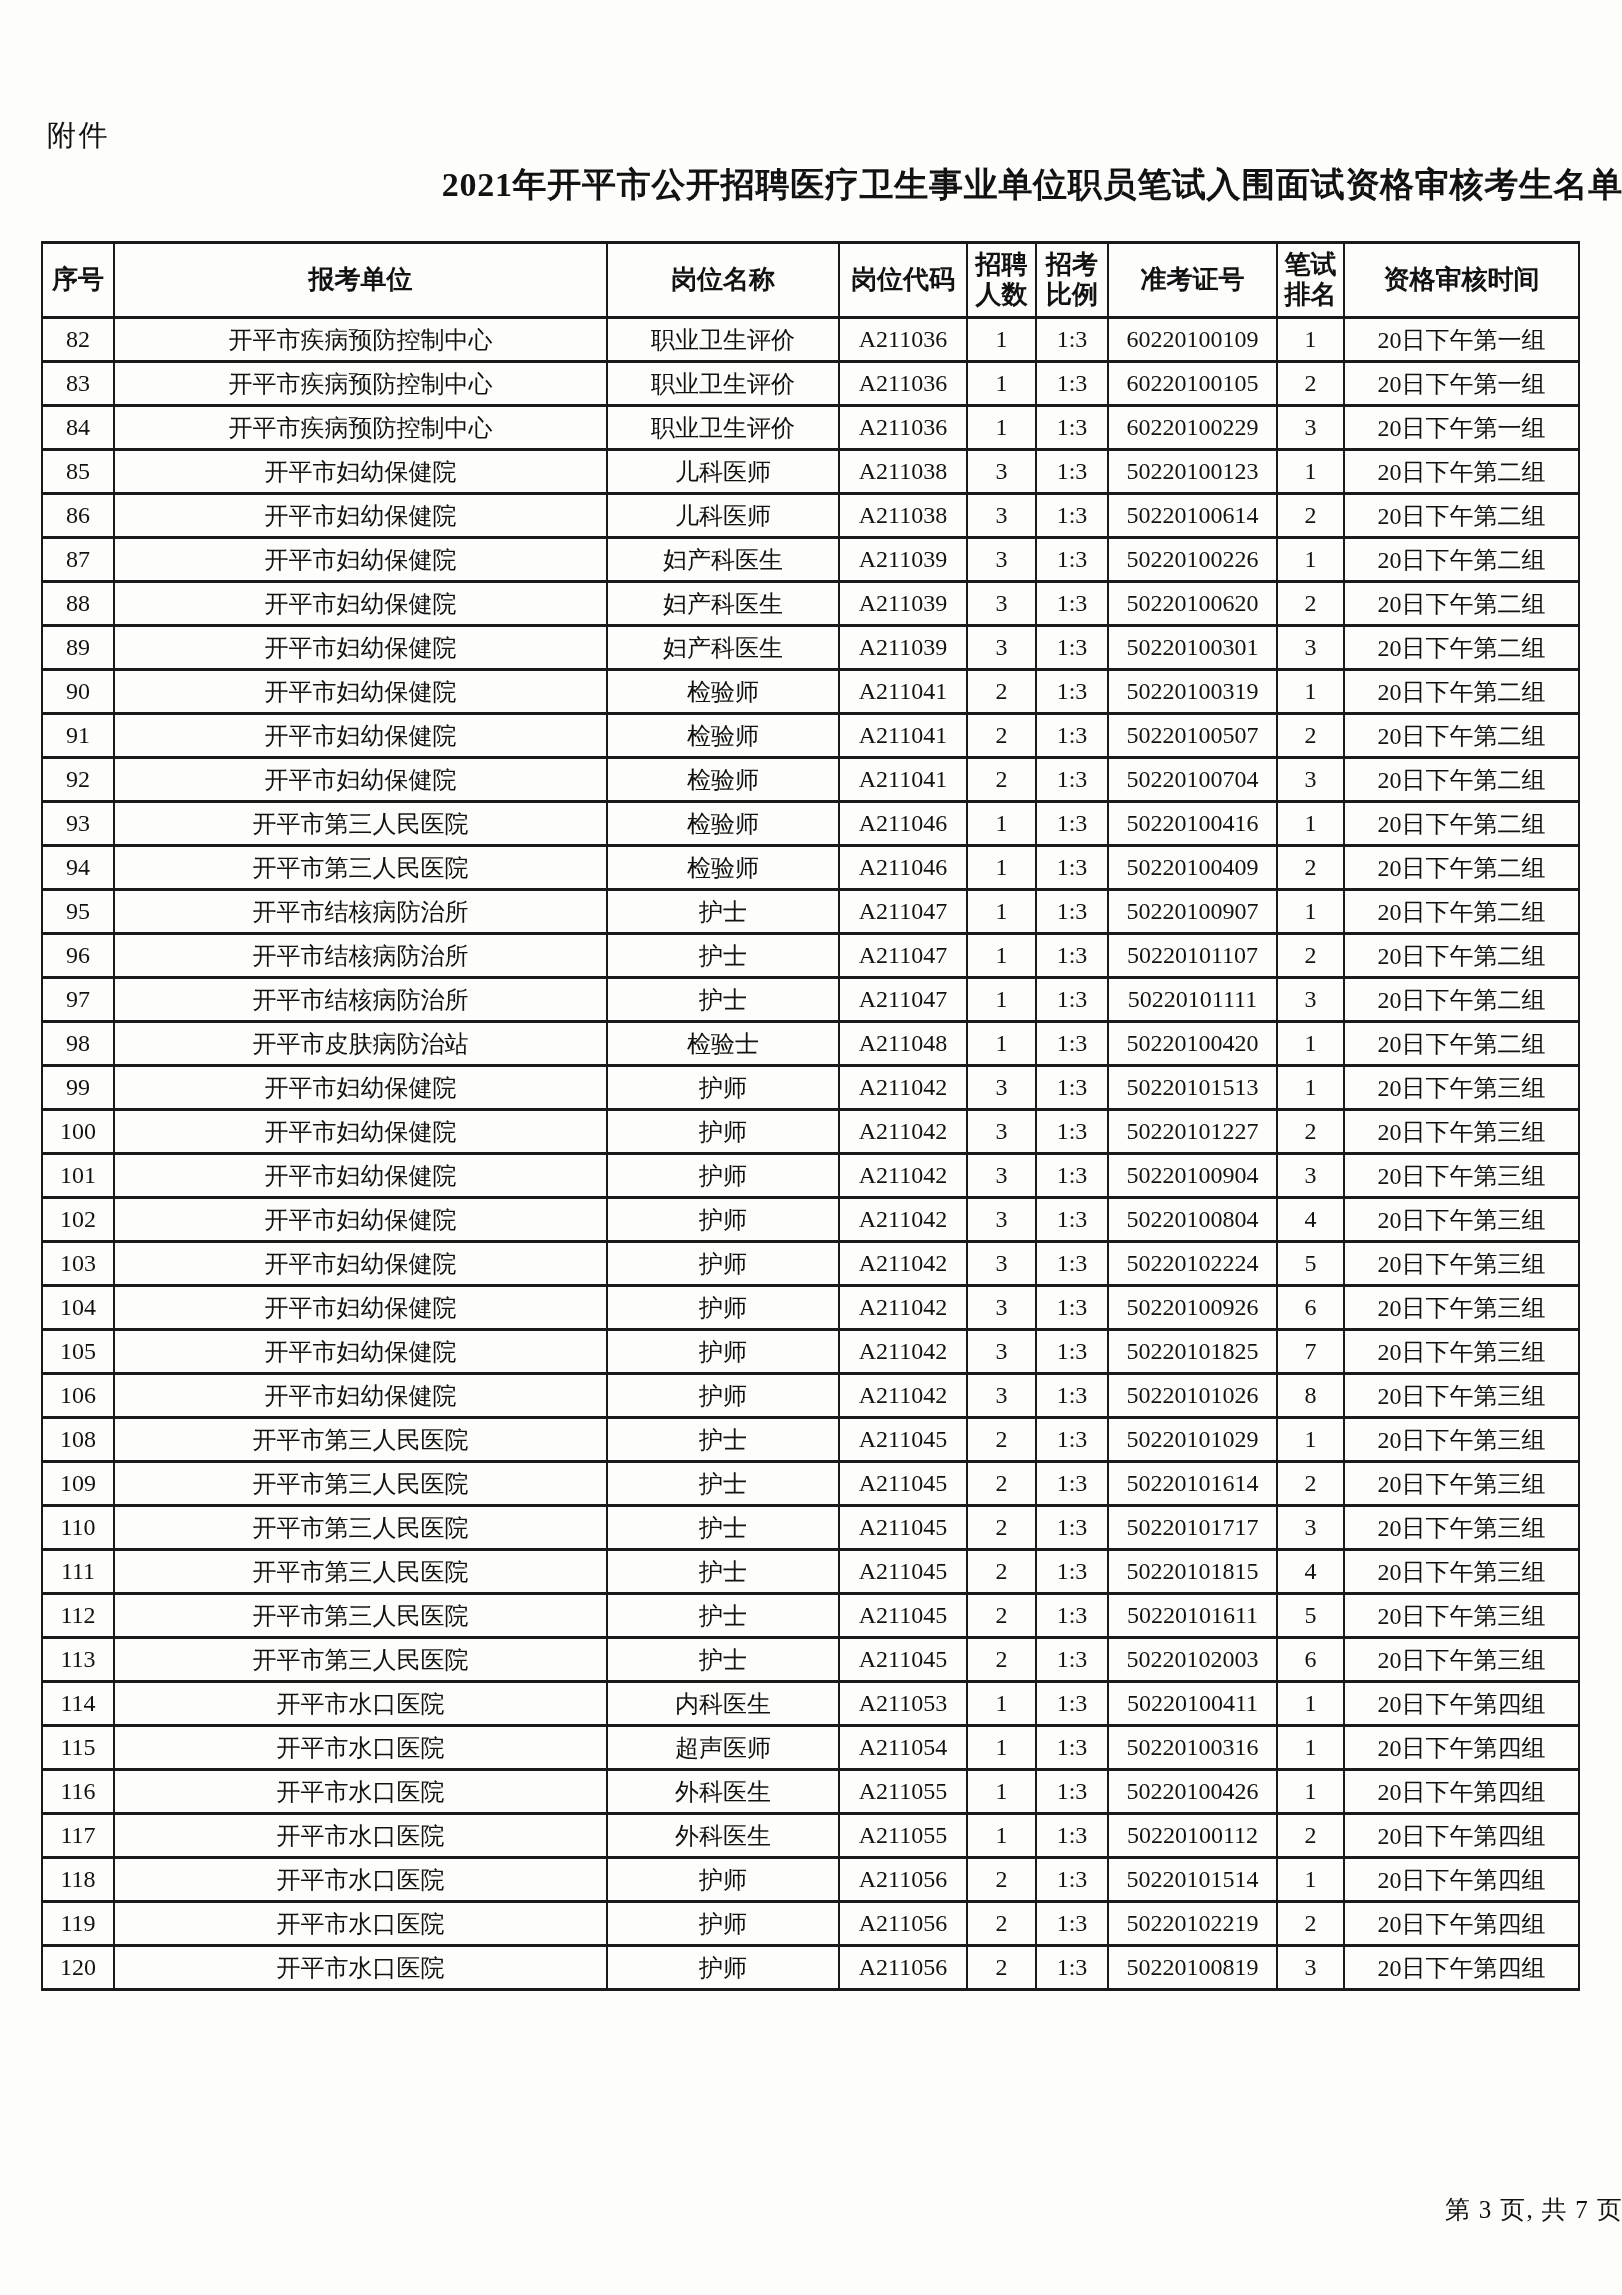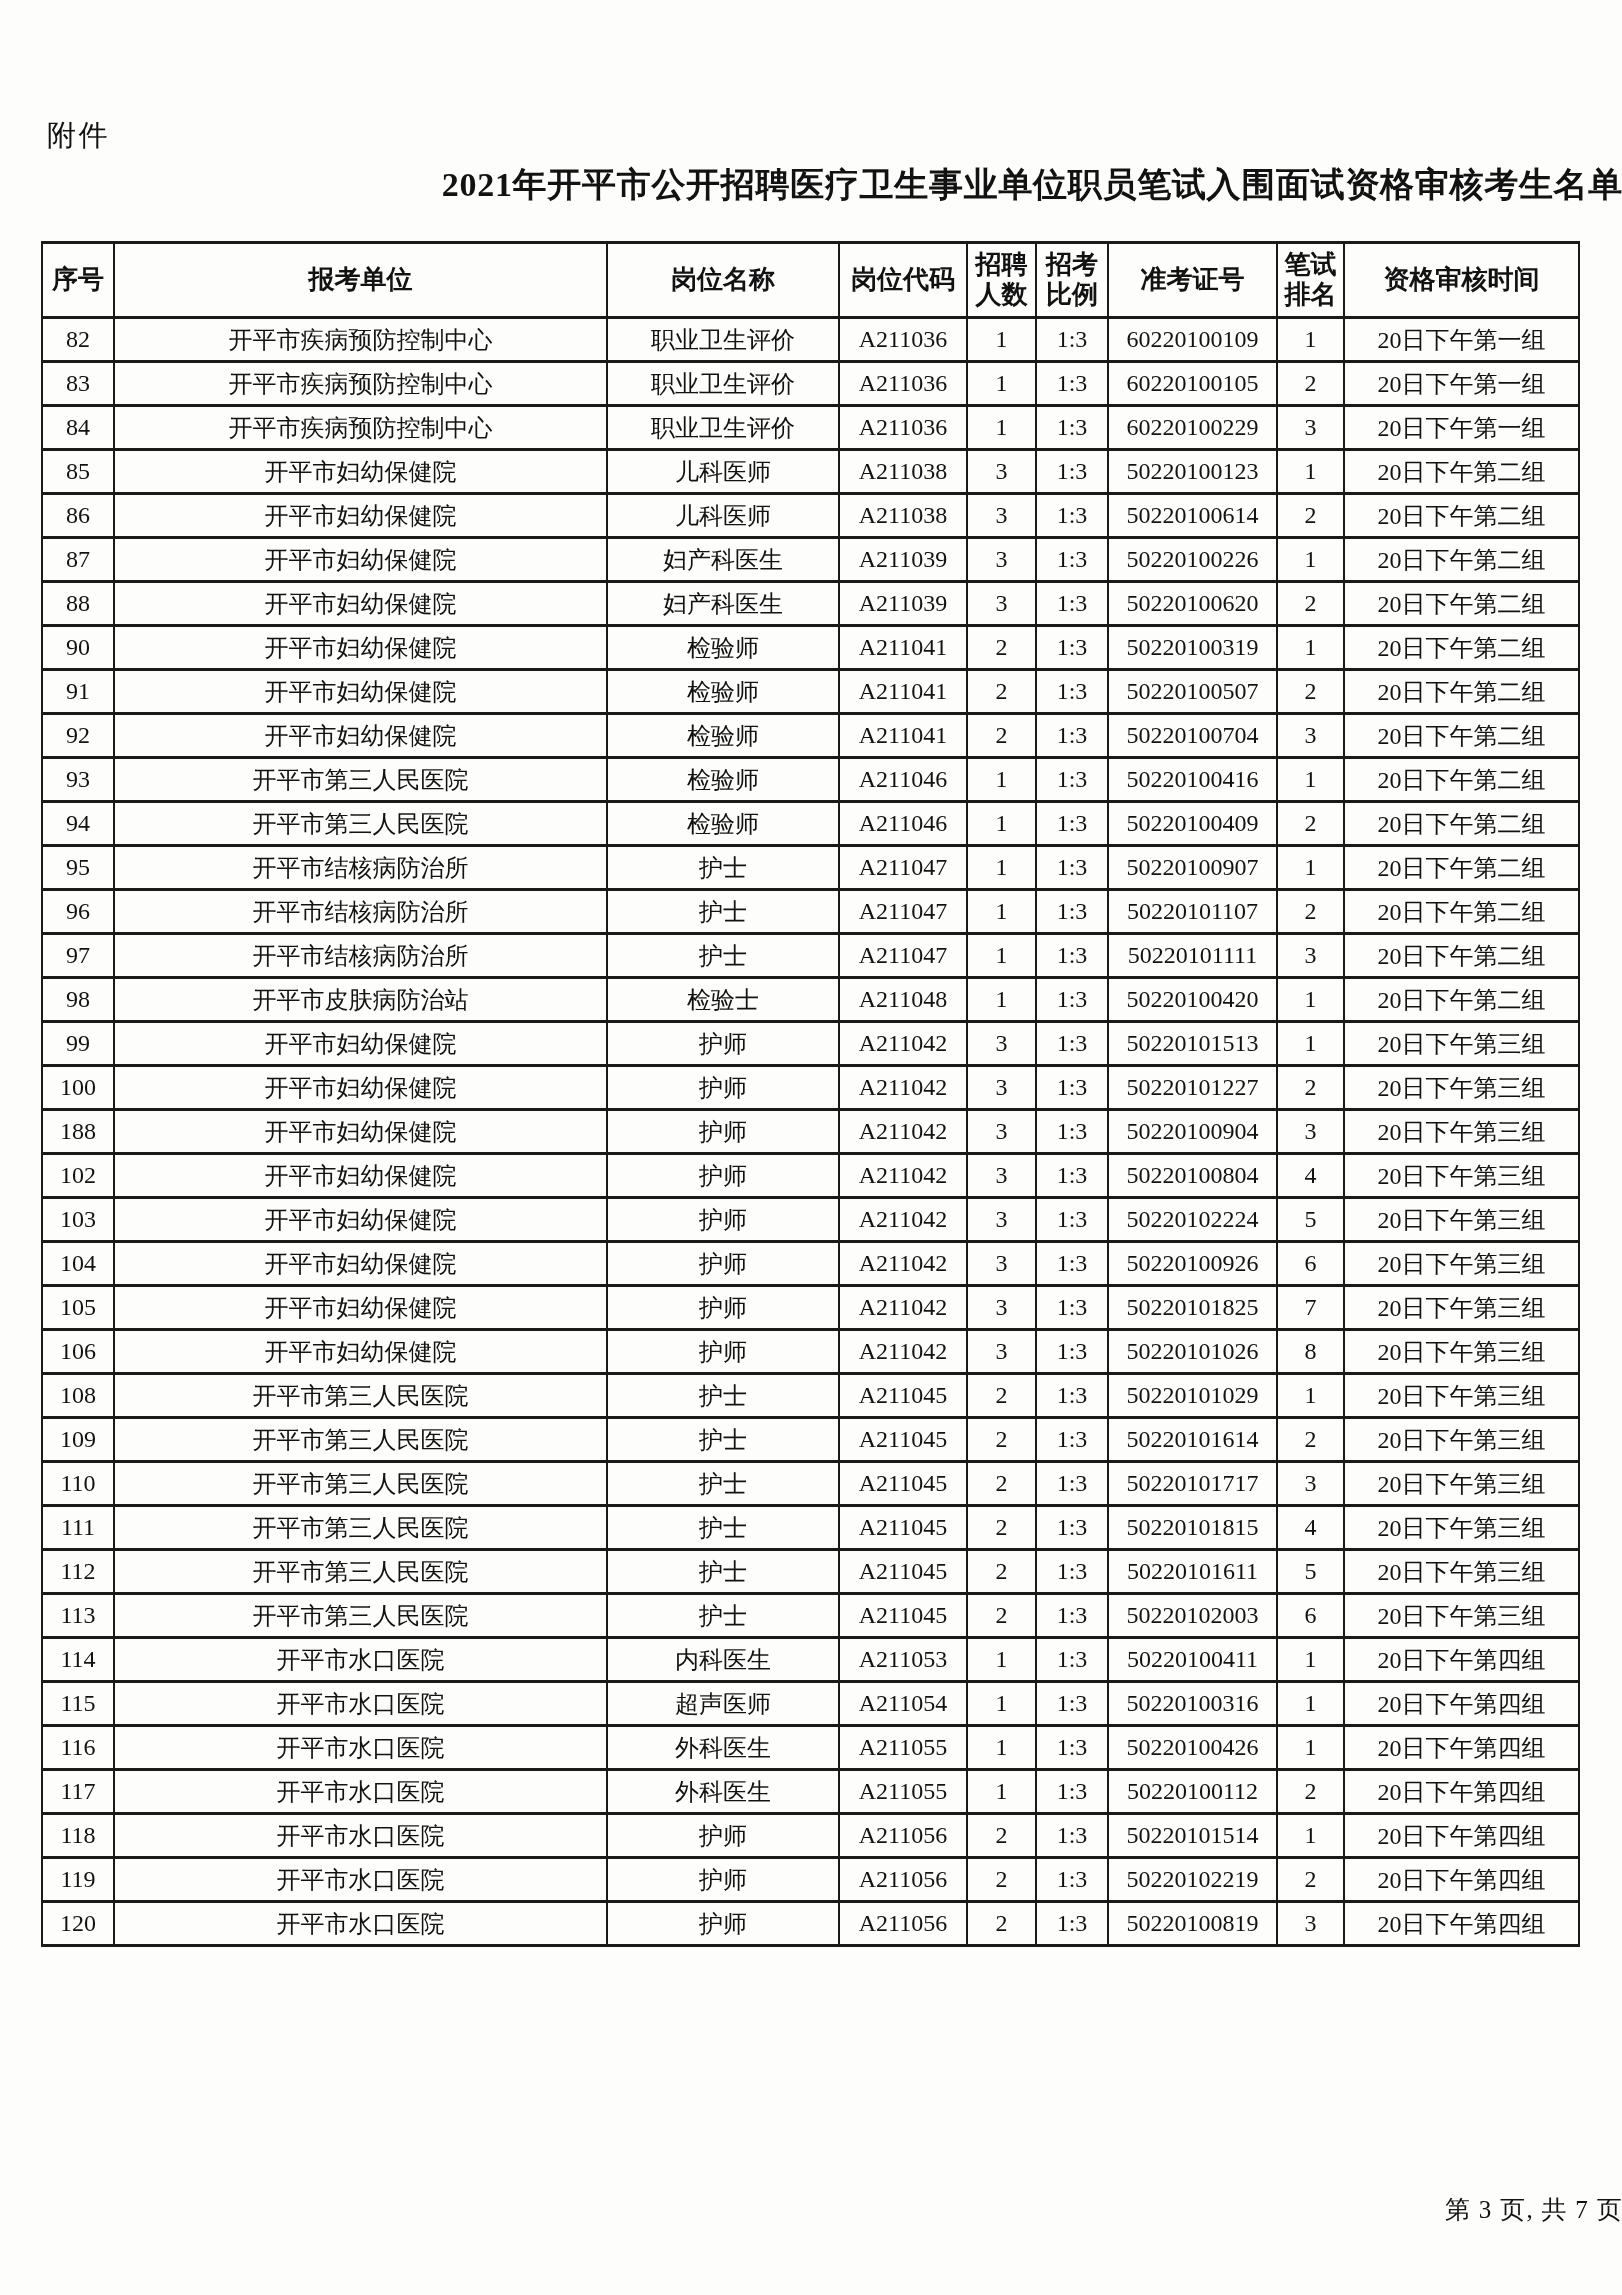--- a/index.html
+++ b/index.html
@@ -194,20 +194,31 @@
           <td>开平市妇幼保健院</td>
           <td>妇产科医生</td>
           <td class="num">A211039</td>
           <td>3</td>
           <td>1:3</td>
           <td class="num">50220100620</td>
           <td>2</td>
           <td>20日下午第二组</td>
         </tr>
         <tr>
+          <td>89</td>
+          <td>开平市妇幼保健院</td>
+          <td>妇产科医生</td>
+          <td class="num">A211039</td>
+          <td>3</td>
+          <td>1:3</td>
+          <td class="num">50220100301</td>
+          <td>3</td>
+          <td>20日下午第二组</td>
+        </tr>
+        <tr>
           <td>90</td>
           <td>开平市妇幼保健院</td>
           <td>检验师</td>
           <td class="num">A211041</td>
           <td>2</td>
           <td>1:3</td>
           <td class="num">50220100319</td>
           <td>1</td>
           <td>20日下午第二组</td>
         </tr>
@@ -315,21 +326,21 @@
           <td>开平市妇幼保健院</td>
           <td>护师</td>
           <td class="num">A211042</td>
           <td>3</td>
           <td>1:3</td>
           <td class="num">50220101227</td>
           <td>2</td>
           <td>20日下午第三组</td>
         </tr>
         <tr>
-          <td>188</td>
+          <td>101</td>
           <td>开平市妇幼保健院</td>
           <td>护师</td>
           <td class="num">A211042</td>
           <td>3</td>
           <td>1:3</td>
           <td class="num">50220100904</td>
           <td>3</td>
           <td>20日下午第三组</td>
         </tr>
         <tr>

